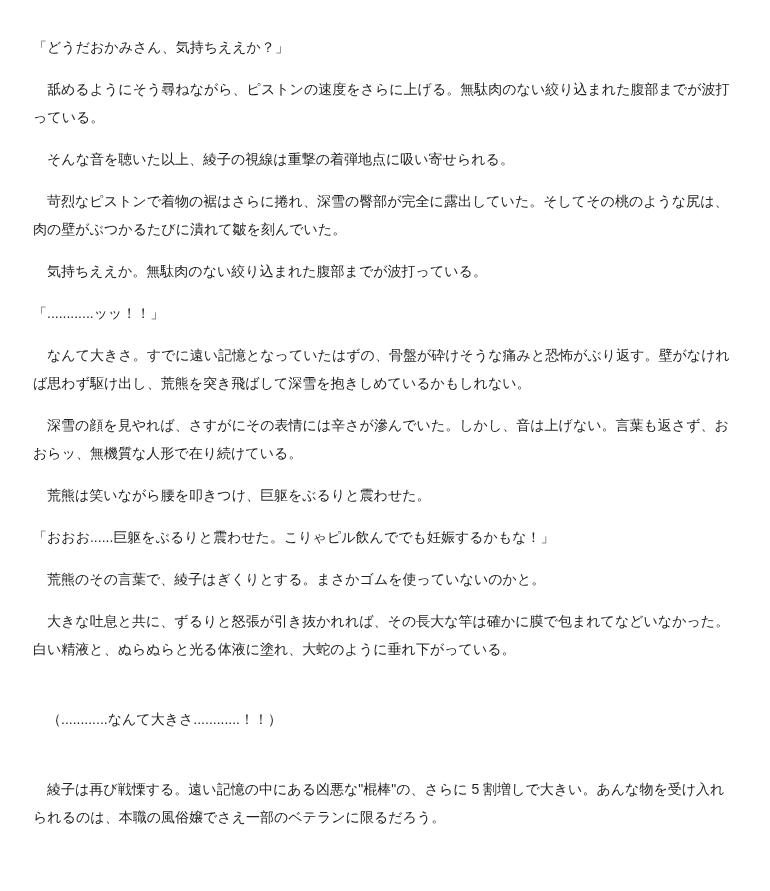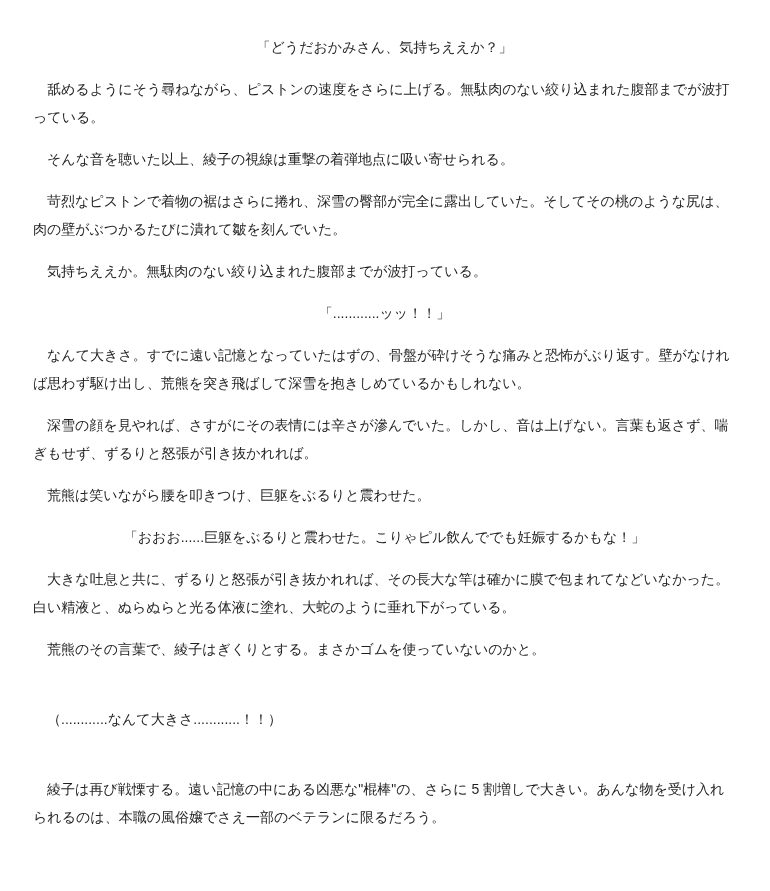--- a/index.html
+++ b/index.html
@@ -30,42 +30,41 @@
     margin: 0 0 14px 0;
     word-break: break-all;
     overflow-wrap: break-word;
   }
   .page p.narration,
   .page p.thought {
     text-indent: 1em;
   }
   .page p.dialogue {
     text-indent: 0;
-    text-align: center;
   }
   .page p.blank {
     height: 14px;
     margin: 0 0 14px 0;
   }
 </style>
 </head>
 <body>
 
 <div class="page">
   <div id="doc-body">
       <p class="dialogue">「どうだおかみさん、気持ちええか？」</p>
       <p class="narration">舐めるようにそう尋ねながら、ピストンの速度をさらに上げる。無駄肉のない絞り込まれた腹部までが波打っている。</p>
       <p class="narration">そんな音を聴いた以上、綾子の視線は重撃の着弾地点に吸い寄せられる。</p>
       <p class="narration">苛烈なピストンで着物の裾はさらに捲れ、深雪の臀部が完全に露出していた。そしてその桃のような尻は、肉の壁がぶつかるたびに潰れて皺を刻んでいた。</p>
       <p class="narration">気持ちええか。無駄肉のない絞り込まれた腹部までが波打っている。</p>
       <p class="dialogue">「............ッッ！！」</p>
       <p class="narration">なんて大きさ。すでに遠い記憶となっていたはずの、骨盤が砕けそうな痛みと恐怖がぶり返す。壁がなければ思わず駆け出し、荒熊を突き飛ばして深雪を抱きしめているかもしれない。</p>
-      <p class="narration">深雪の顔を見やれば、さすがにその表情には辛さが滲んでいた。しかし、音は上げない。言葉も返さず、喘ぎもせず、ずるりと怒張が引き抜かれれば。</p>
+      <p class="narration">深雪の顔を見やれば、さすがにその表情には辛さが滲んでいた。しかし、音は上げない。言葉も返さず、おおらッ、無機質な人形で在り続けている。</p>
       <p class="narration">荒熊は笑いながら腰を叩きつけ、巨躯をぶるりと震わせた。</p>
       <p class="dialogue">「おおお......巨躯をぶるりと震わせた。こりゃピル飲んででも妊娠するかもな！」</p>
+      <p class="narration">荒熊のその言葉で、綾子はぎくりとする。まさかゴムを使っていないのかと。</p>
       <p class="narration">大きな吐息と共に、ずるりと怒張が引き抜かれれば、その長大な竿は確かに膜で包まれてなどいなかった。白い精液と、ぬらぬらと光る体液に塗れ、大蛇のように垂れ下がっている。</p>
-      <p class="narration">荒熊のその言葉で、綾子はぎくりとする。まさかゴムを使っていないのかと。</p>
       <p class="blank"></p>
       <p class="thought">（............なんて大きさ............！！）</p>
       <p class="blank"></p>
       <p class="narration">綾子は再び戦慄する。遠い記憶の中にある凶悪な"棍棒"の、さらに 5 割増しで大きい。あんな物を受け入れられるのは、本職の風俗嬢でさえ一部のベテランに限るだろう。</p>
     </div>
 </div>
 
 </body></html>

